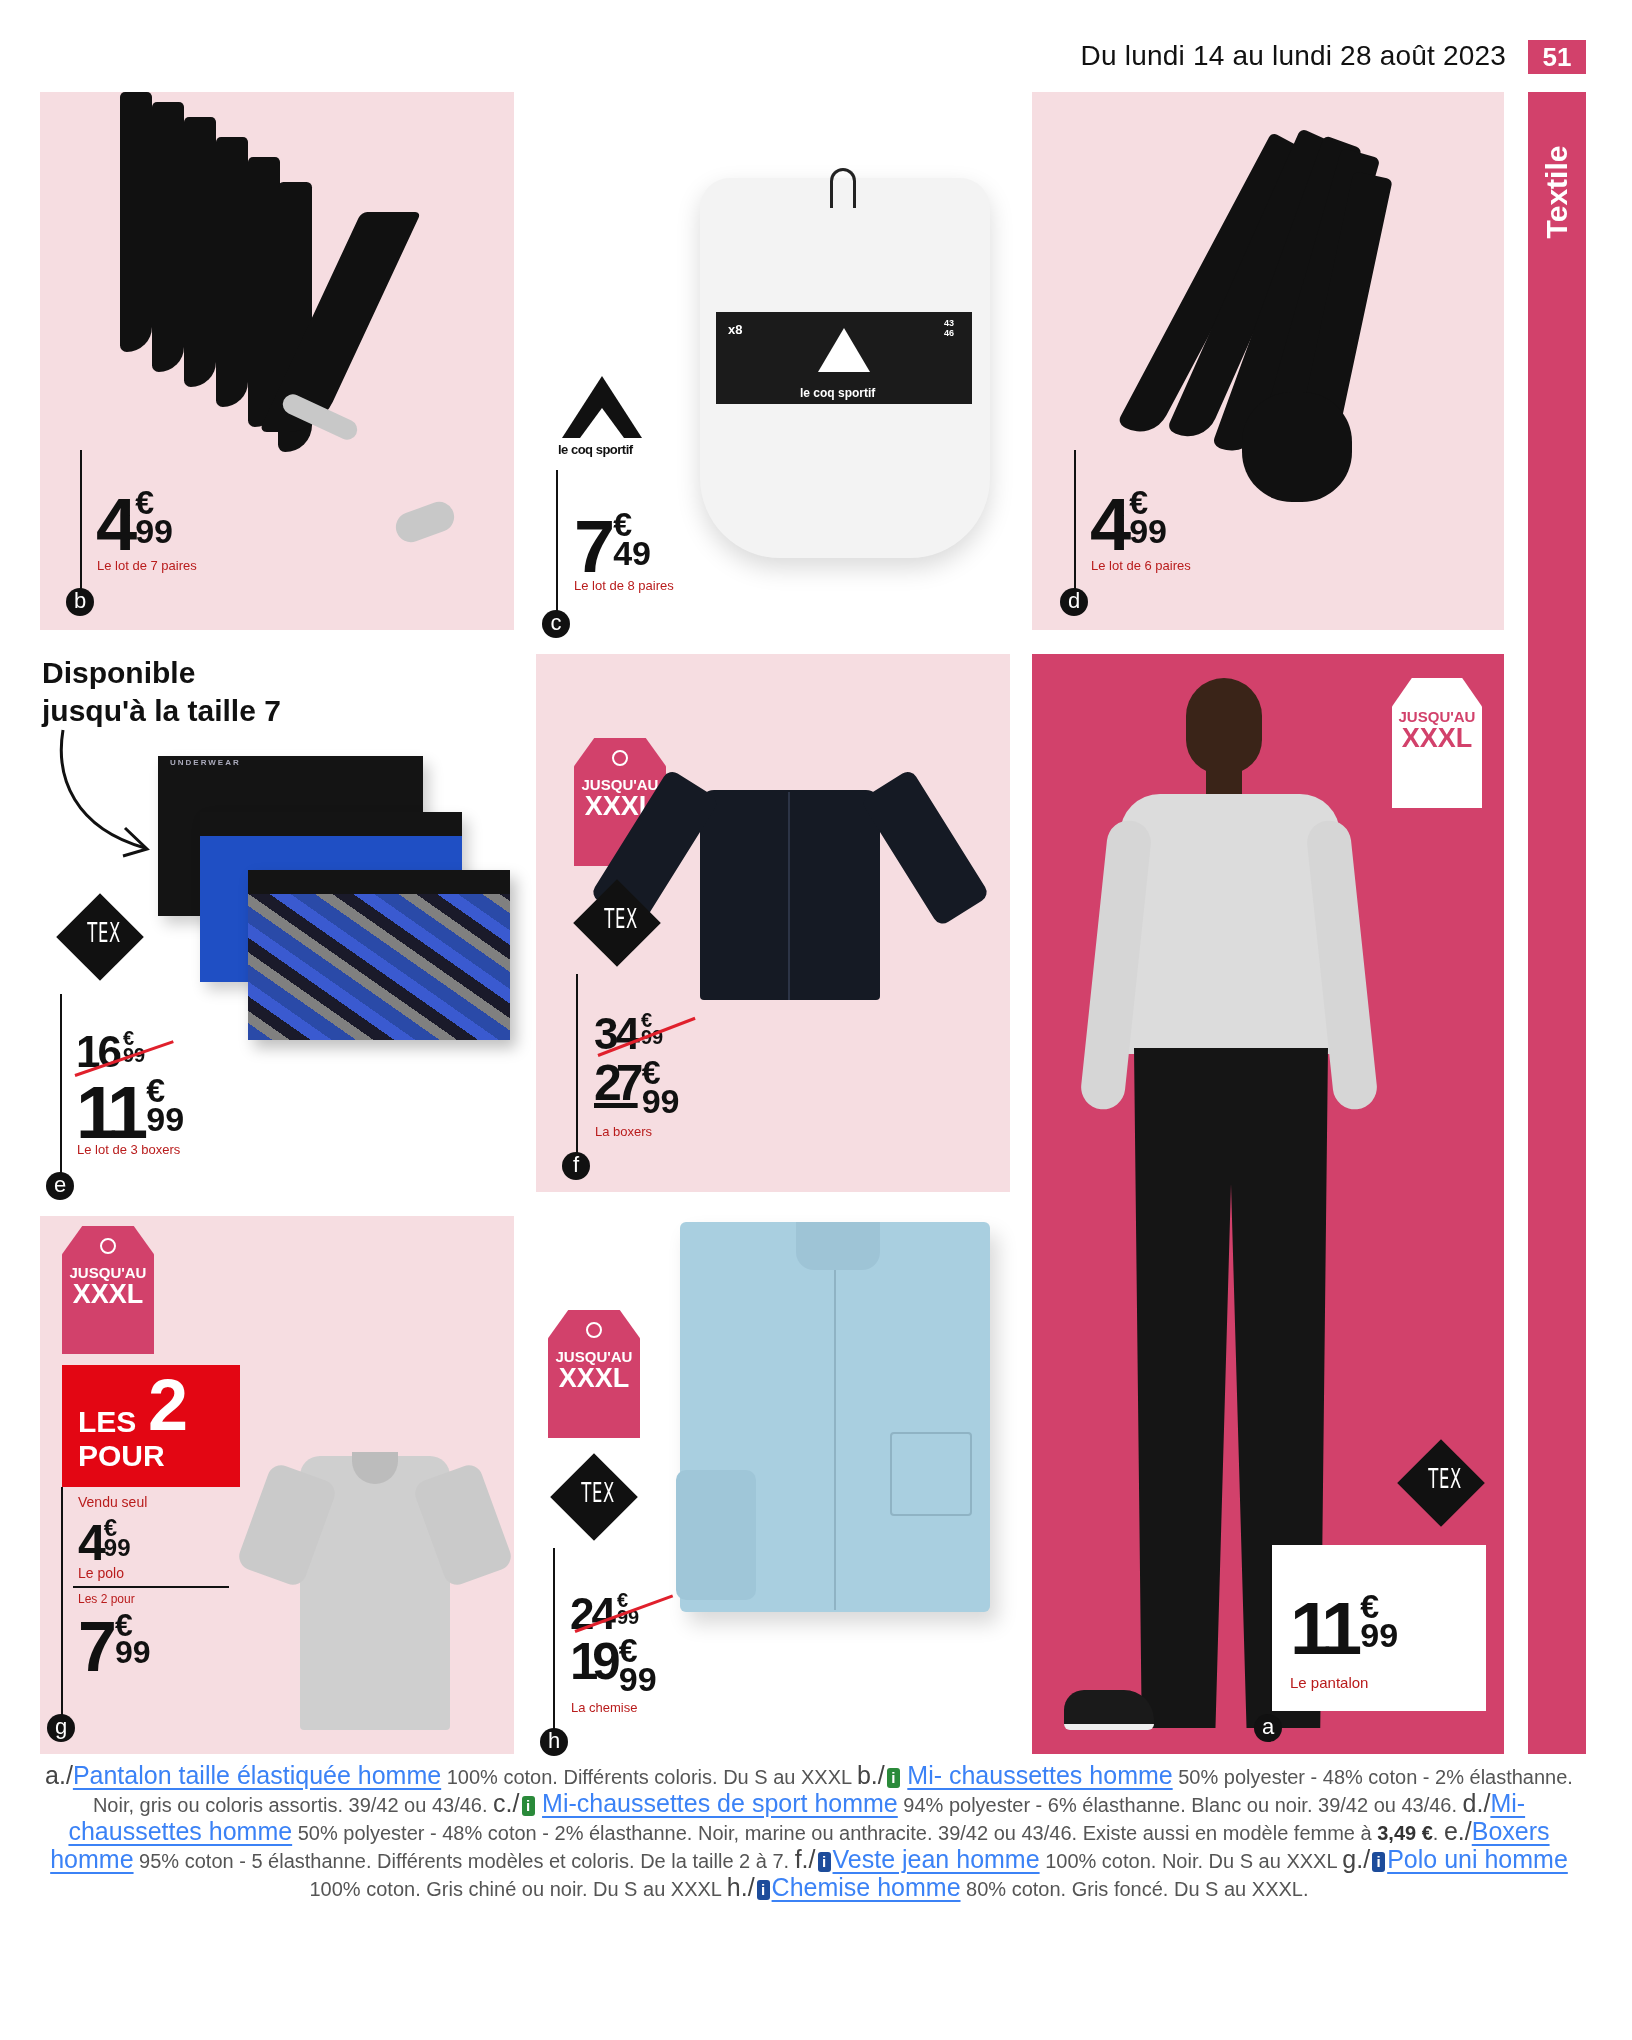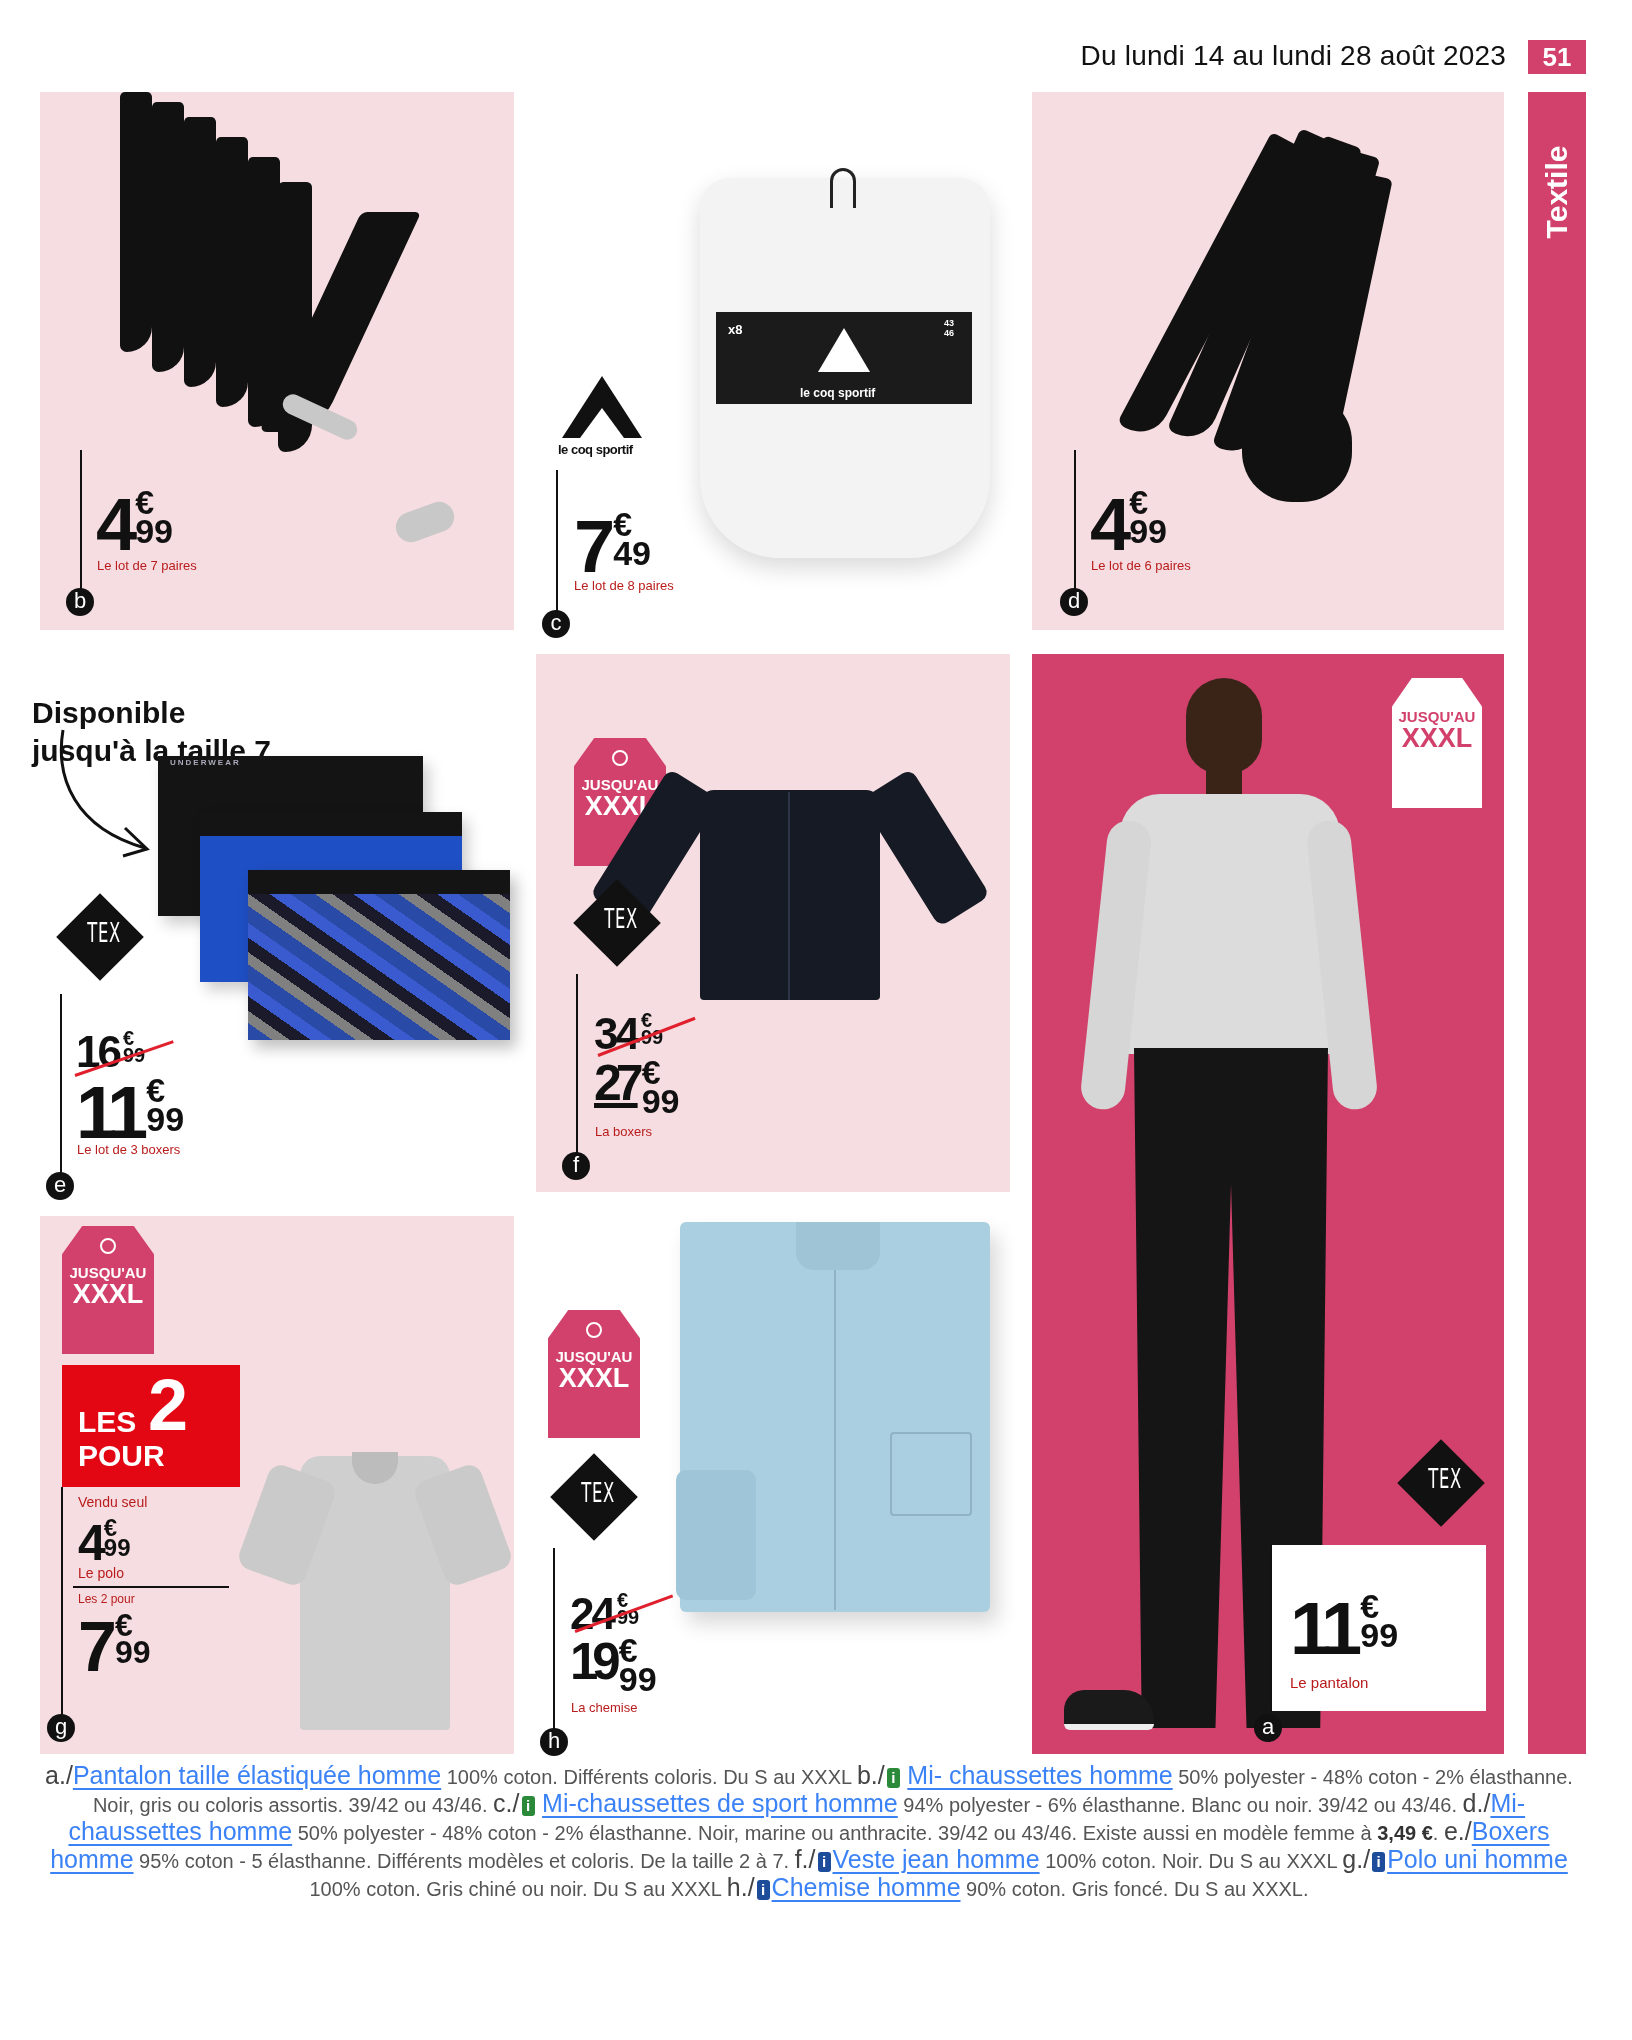--- a/index.html
+++ b/index.html
@@ -126,21 +126,21 @@
 <div class="price" style="left:1090px;top:488px;">
   <span class="int" style="font-size:74px;">4</span>
   <span class="dec">
       <span class="eur" style="font-size:34px;">€</span>
   <span class="cents" style="font-size:34px;">99</span>
     </span>
 </div>
 <div class="caption" style="left:1091px;top:558px;">Le lot de 6 paires</div>
 <div class="letter" style="left:1060px;top:588px;">d</div>
 
-<div class="abs" style="left:32px;top:654px;font-size:30px;font-weight:bold;line-height:38px;margin-top:40px;">
+<div class="abs" style="left:42px;top:654px;font-size:30px;font-weight:bold;line-height:38px;">
   <div>Disponible</div>
   <div>jusqu'à la taille 7</div>
 </div>
 <svg class="abs" style="left:55px;top:728px;" width="100" height="130" viewBox="0 0 100 130">
   <path d="M8 2 C0 50, 20 100, 90 120" fill="none" stroke="#111" stroke-width="3"></path>
   <path d="M70 100 L92 121 L68 128" fill="none" stroke="#111" stroke-width="3"></path>
 </svg>
 <div>
   <div class="abs" style="left:158px;top:756px;width:265px;height:160px;background:#141414;box-shadow:6px 8px 14px rgba(0,0,0,0.2);"></div>
   <div class="abs" style="left:170px;top:758px;color:#aab;font-size:8px;font-weight:bold;letter-spacing:2px;">UNDERWEAR</div>
@@ -303,14 +303,14 @@
 <div class="letter" style="left:540px;top:1728px;">h</div>
 
 <div class="footer">
   <span class="lbl">a./</span><span class="ttl">Pantalon taille élastiquée homme</span><span> 100% coton. Différents coloris. Du S au XXXL </span>
   <span class="lbl">b./</span><span class="info green">i</span> <span class="ttl">Mi- chaussettes homme</span><span> 50% polyester - 48% coton - 2% élasthanne. Noir, gris ou coloris assortis. 39/42 ou 43/46. </span>
   <span class="lbl">c./</span><span class="info green">i</span> <span class="ttl">Mi-chaussettes de sport homme</span><span> 94% polyester - 6% élasthanne. Blanc ou noir. 39/42 ou 43/46. </span>
   <span class="lbl">d./</span><span class="ttl">Mi- chaussettes homme</span><span> 50% polyester - 48% coton - 2% élasthanne. Noir, marine ou anthracite. 39/42 ou 43/46. Existe aussi en modèle femme à </span><b>3,49 €</b><span>. </span>
   <span class="lbl">e./</span><span class="ttl">Boxers homme</span><span> 95% coton - 5 élasthanne. Différents modèles et coloris. De la taille 2 à 7. </span>
   <span class="lbl">f./</span><span class="info blue">i</span><span class="ttl">Veste jean homme</span><span> 100% coton. Noir. Du S au XXXL </span>
   <span class="lbl">g./</span><span class="info blue">i</span><span class="ttl">Polo uni homme</span><span> 100% coton. Gris chiné ou noir. Du S au XXXL </span>
-  <span class="lbl">h./</span><span class="info blue">i</span><span class="ttl">Chemise homme</span><span> 90% coton. Gris foncé. Du S au XXXL.</span>
+  <span class="lbl">h./</span><span class="info blue">i</span><span class="ttl">Chemise homme</span><span> 80% coton. Gris foncé. Du S au XXXL.</span>
 </div>
 
 </body></html>

